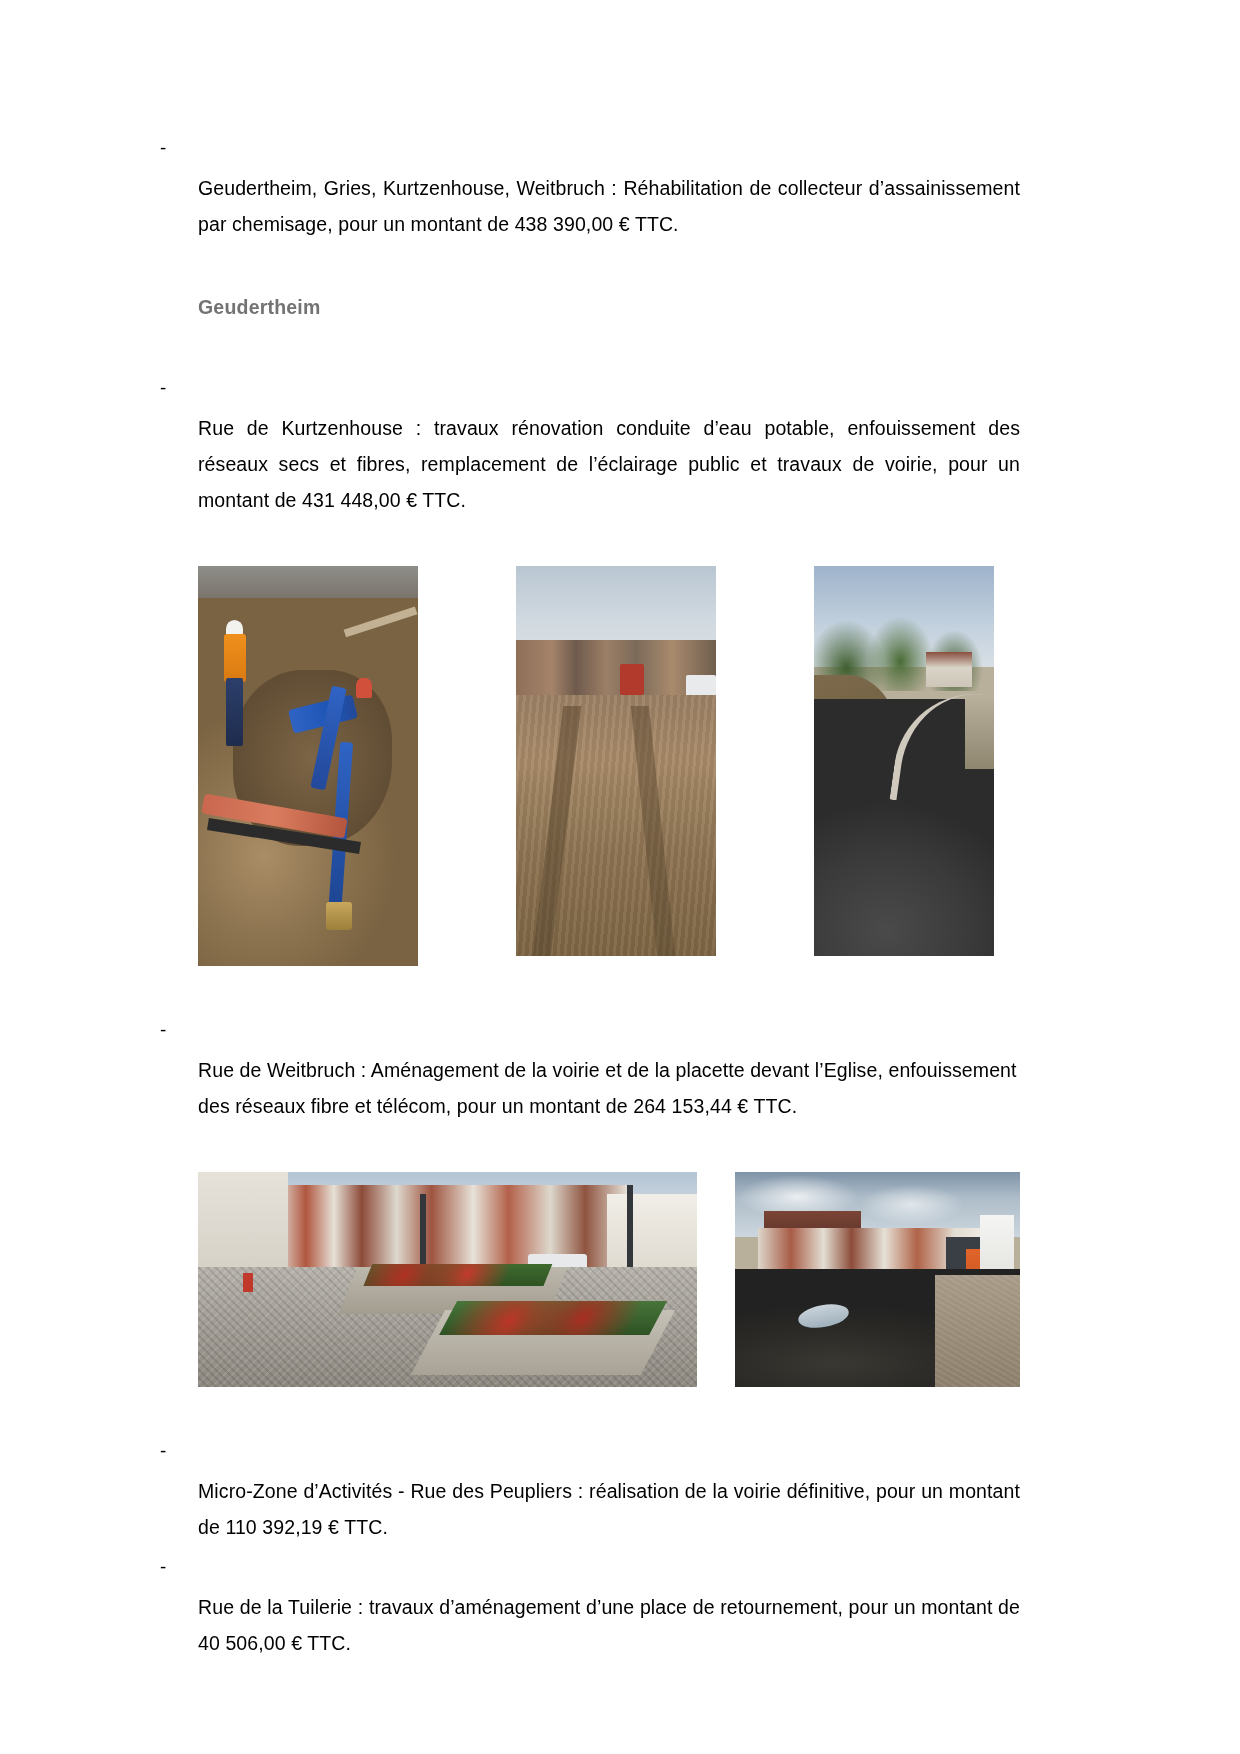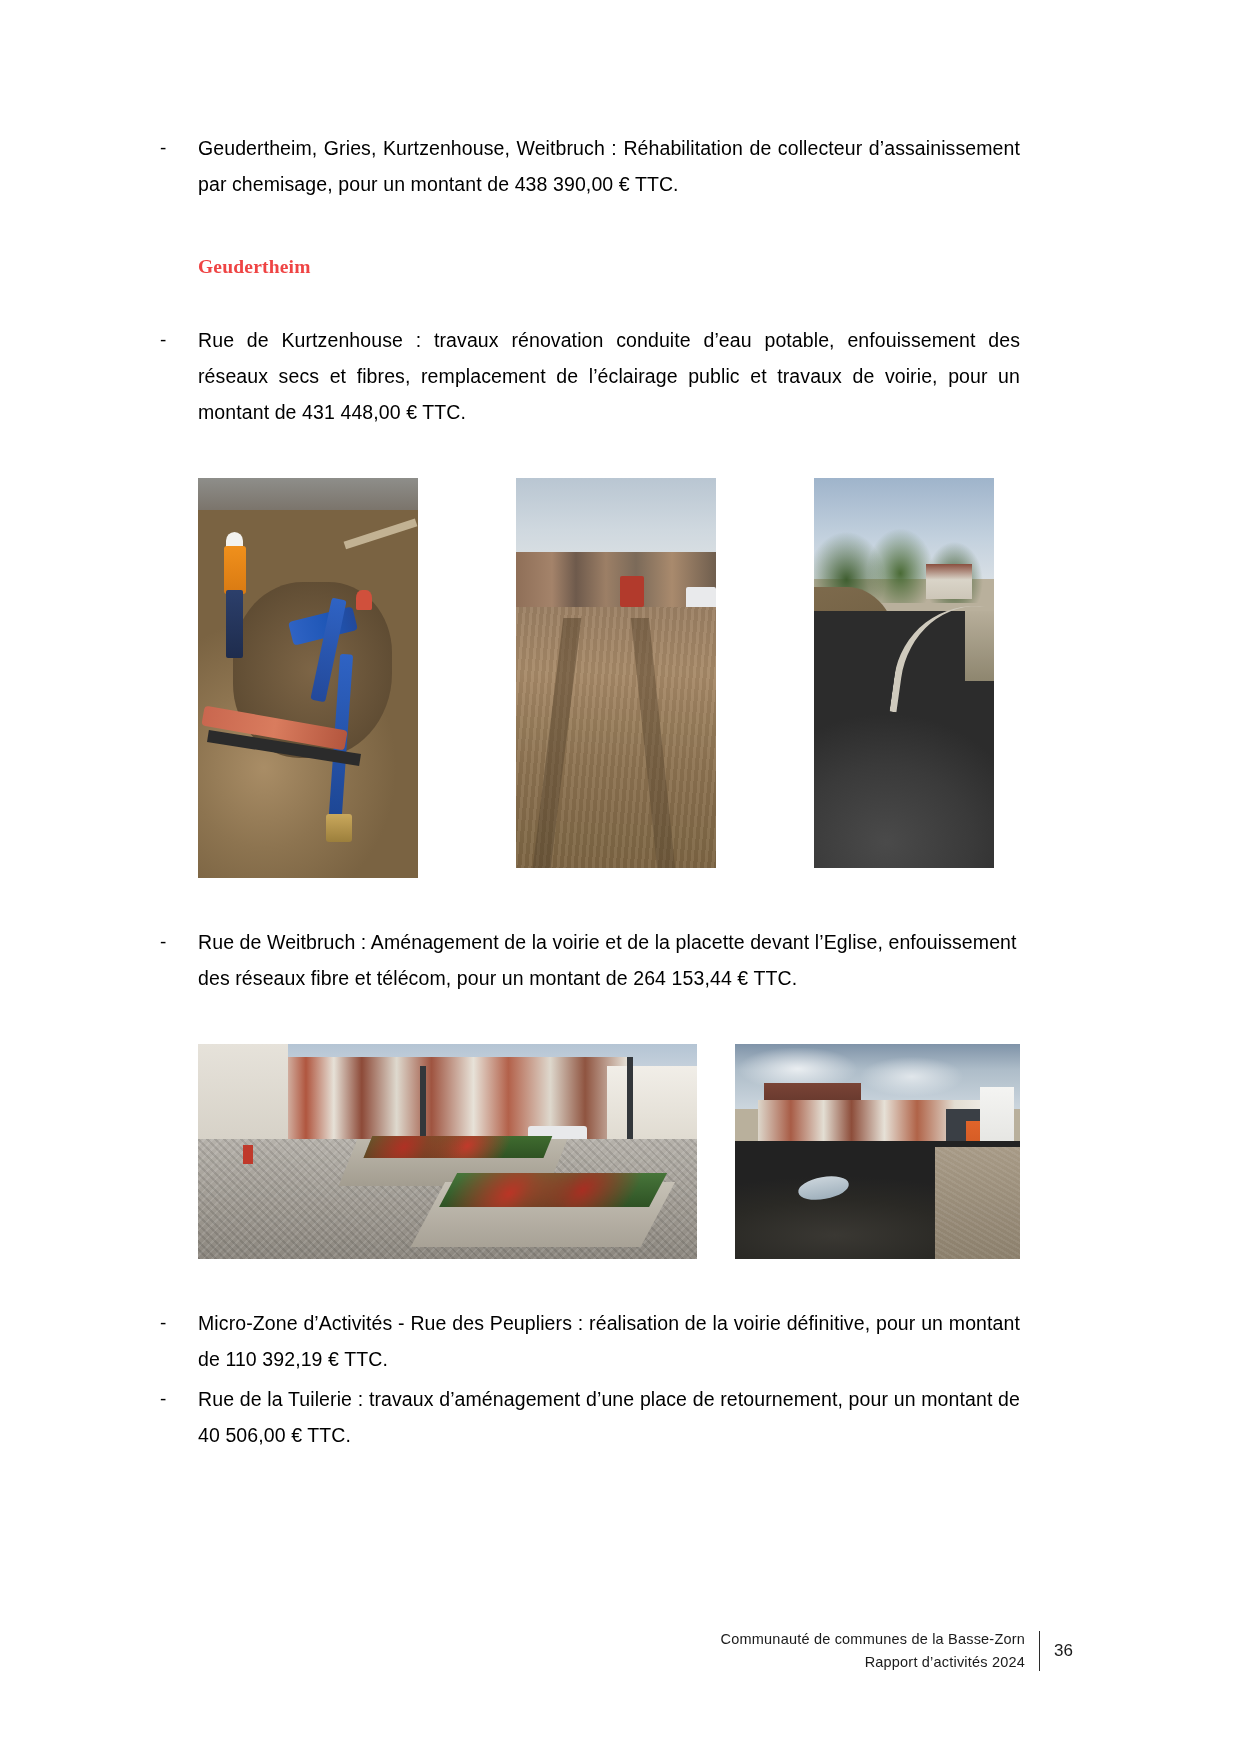--- a/index.html
+++ b/index.html
@@ -39,31 +39,31 @@
     color: #000;
   }
   .para {
     flex: 1 1 auto;
     font-size: 19.5px;
     line-height: 36px;
     color: #000;
     text-align: justify;
     letter-spacing: 0.1px;
     white-space: pre-wrap;
+    margin-top: 40px;
   }
   .para.nojust { text-align: left; }
 
   .section-heading {
-    margin: 0 0 4px 38px;
+    margin: 0 0 12px 38px;
     font-size: 19.5px;
     line-height: 34px;
     font-weight: bold;
-    color: #ef4444;
+    color: #737373;
     letter-spacing: 0.2px;
-    font-family: Liberation Serif, serif;
   }
 
   .spacer-sm { height: 22px; }
   .spacer-md { height: 34px; }
   .spacer-lg { height: 46px; }
 
   
   .photo-row {
     display: flex;
     align-items: flex-start;
@@ -487,22 +487,14 @@
       <span class="para">Micro-Zone d’Activités - Rue des Peupliers : réalisation de la voirie définitive, pour un montant de 110 392,19 € TTC.</span>
     </div>
 
     <div class="bullet-row">
       <span class="dash">-</span>
       <span class="para">Rue de la Tuilerie : travaux d’aménagement d’une place de retournement, pour un montant de 40 506,00 € TTC.</span>
     </div>
 
   </div>
 
-  <div class="footer">
-    <div class="footer-text">
-      <div>Communauté de communes de la Basse-Zorn</div>
-      <div>Rapport d’activités 2024</div>
-    </div>
-    <div class="footer-divider"></div>
-    <div class="footer-page">36</div>
-  </div>
 
 </div>
 
 </body></html>

